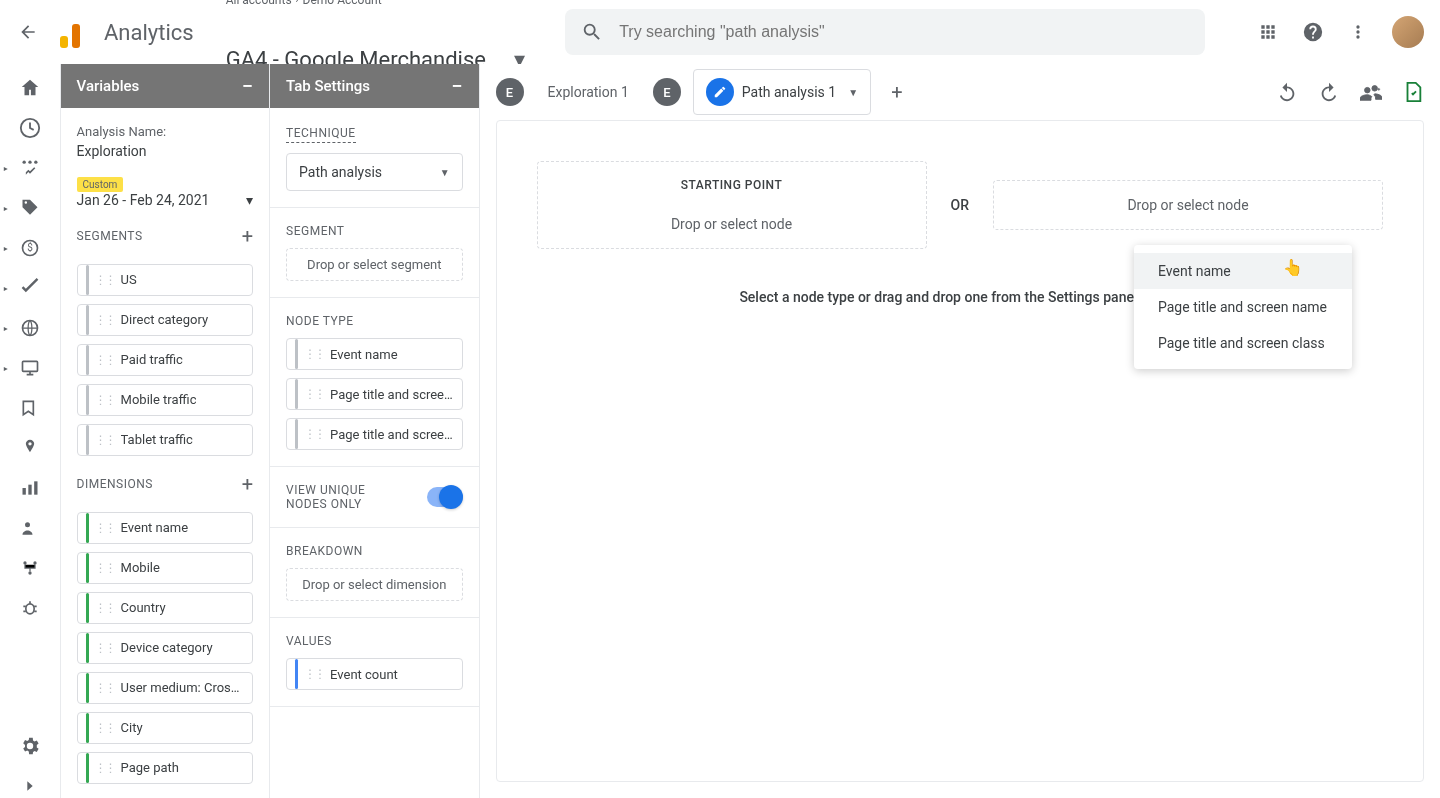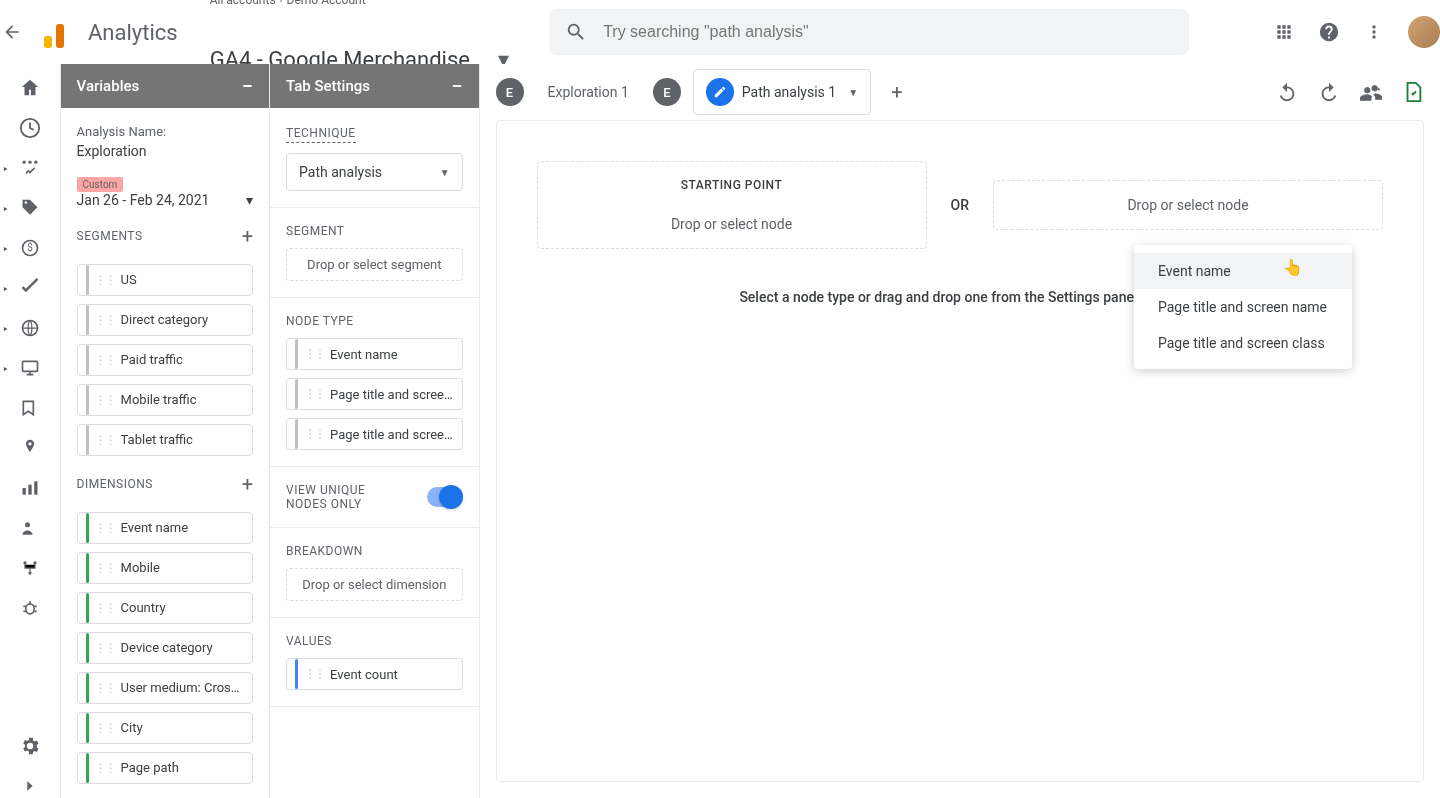--- a/index.html
+++ b/index.html
@@ -1,19 +1,19 @@
 <!DOCTYPE html>
 <html><head>
 <meta charset="utf-8">
 <style>
 * { box-sizing: border-box; margin: 0; padding: 0; }
 body { font-family: 'Google Sans', Roboto, Arial, sans-serif; font-size: 14px; color: #3c4043; background: #fff; overflow: hidden; width: 1440px; height: 798px; }
 
 
-.topbar { display: flex; align-items: center; height: 64px; padding: 0 0; }
+.topbar { display: flex; align-items: center; height: 64px; padding: 0 16px; }
 .back-btn { width: 24px; height: 24px; display: flex; align-items: center; justify-content: center; color: #5f6368; cursor: pointer; margin-right: 20px; }
 .logo-area { display: flex; align-items: center; }
 .ga-logo { width: 32px; height: 32px; position: relative; margin-right: 12px; }
 .ga-logo::before { content: ''; position: absolute; left: 0; bottom: 0; width: 8px; height: 12px; background: #f4b400; border-radius: 3px; }
 .ga-logo::after { content: ''; position: absolute; left: 12px; bottom: 0; width: 8px; height: 24px; background: #e37400; border-radius: 3px; }
 .app-name { font-size: 22px; color: #5f6368; font-weight: 400; }
 .breadcrumb-area { margin-left: 32px; display: flex; flex-direction: column; gap: 40px; }
 .breadcrumb { font-size: 12px; color: #5f6368; display: flex; align-items: center; gap: 4px; }
 .breadcrumb-chevron { font-size: 10px; }
 .account-selector { display: flex; align-items: center; font-size: 22px; color: #3c4043; cursor: pointer; }
@@ -38,21 +38,21 @@
 
 .panel { border-right: 1px solid #e8eaed; display: flex; flex-direction: column; overflow-y: auto; }
 .variables-panel { width: 225px; }
 .tab-settings-panel { width: 225px; }
 .panel-header { background: #757575; color: #fff; height: 44px; display: flex; align-items: center; justify-content: space-between; padding: 0 16px; font-size: 15px; font-weight: 500; }
 .panel-collapse { color: #fff; font-size: 20px; cursor: pointer; }
 .panel-body { padding: 16px; display: flex; flex-direction: column; gap: 16px; overflow-y: auto; }
 
 .field-label { font-size: 13px; color: #5f6368; margin-bottom: 4px; }
 .field-value { font-size: 14px; color: #3c4043; }
-.date-badge { display: inline-block; background: #fca5a5; font-size: 10px; padding: 2px 6px; border-radius: 2px; color: #5f6368; }
+.date-badge { display: inline-block; background: #fde047; font-size: 10px; padding: 2px 6px; border-radius: 2px; color: #5f6368; }
 .date-row { display: flex; align-items: center; justify-content: space-between; cursor: pointer; }
 
 .section-header { display: flex; align-items: center; justify-content: space-between; }
 .section-title { font-size: 12px; color: #5f6368; letter-spacing: 0.5px; text-transform: uppercase; }
 .section-title-dashed { border-bottom: 1px dashed #5f6368; padding-bottom: 2px; display: inline-block; }
 .add-btn { color: #5f6368; font-size: 20px; cursor: pointer; }
 
 .chip-list { display: flex; flex-direction: column; gap: 8px; }
 .chip { display: flex; align-items: center; height: 32px; border: 1px solid #dadce0; border-radius: 4px; padding: 0 8px; font-size: 13px; color: #3c4043; cursor: grab; overflow: hidden; white-space: nowrap; text-overflow: ellipsis; }
 .chip-bar { width: 3px; height: 100%; margin-right: 6px; border-radius: 2px; }

